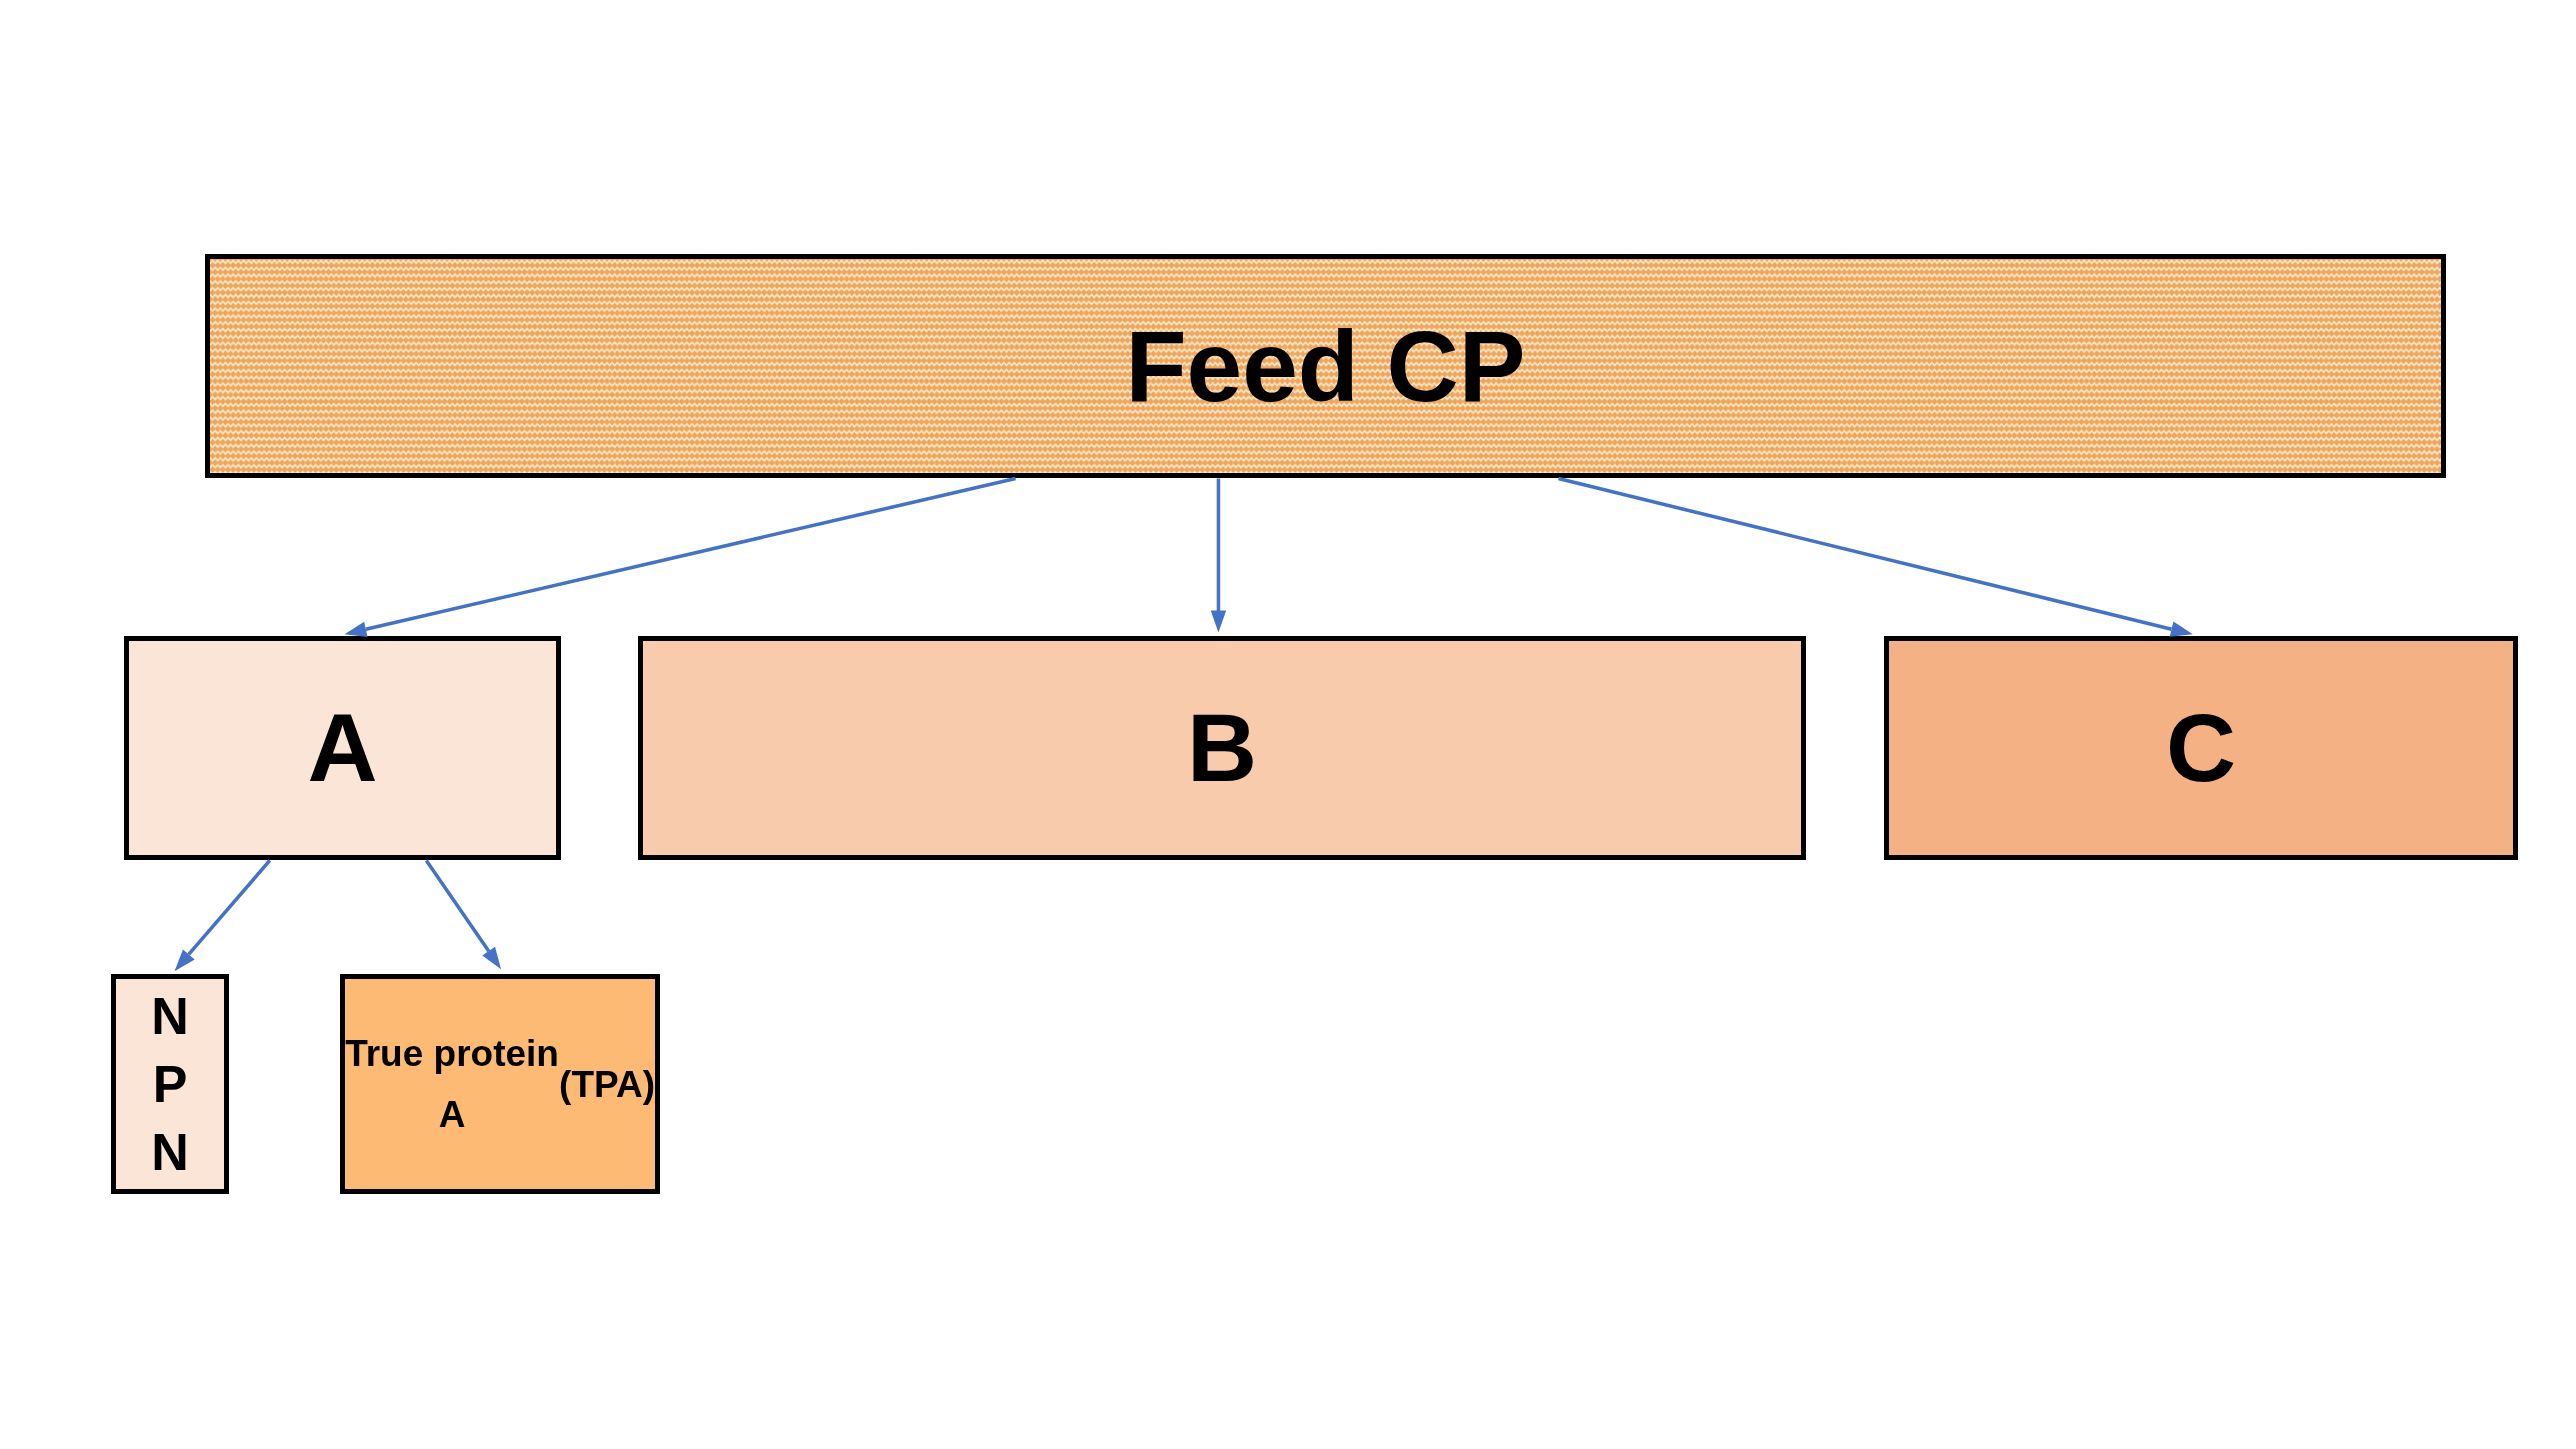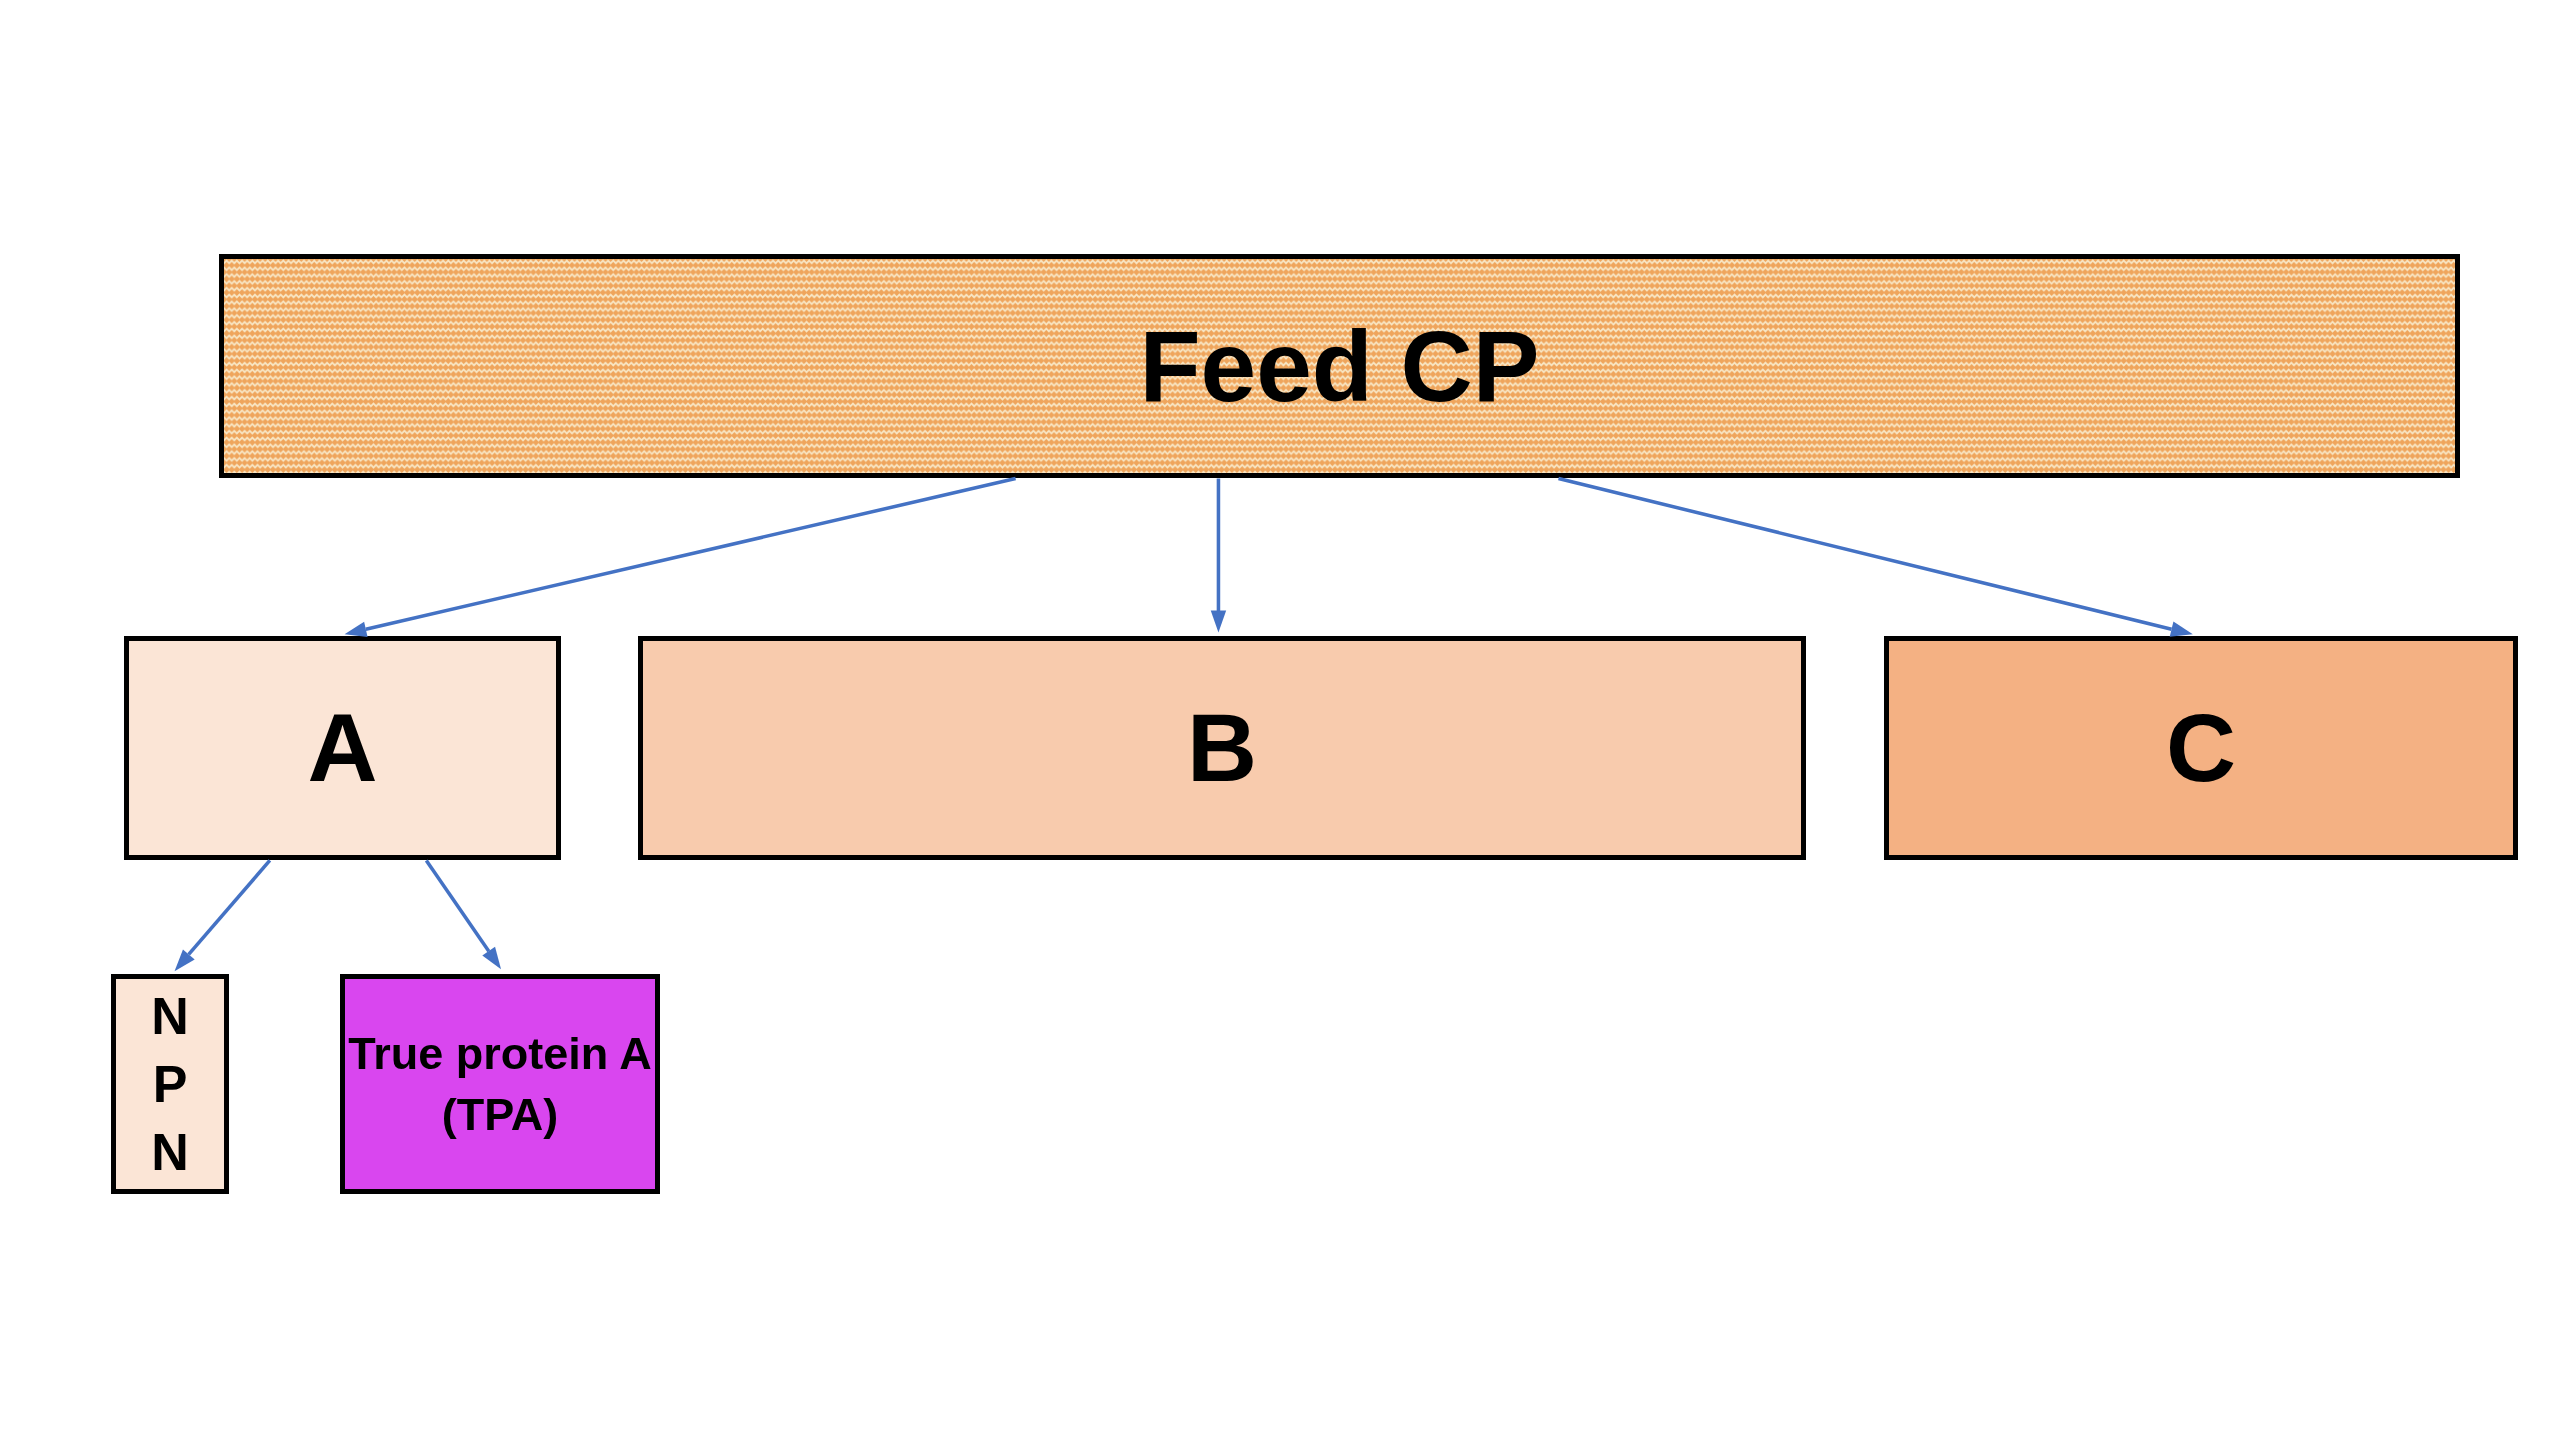--- a/index.html
+++ b/index.html
@@ -27,21 +27,20 @@
     justify-content: center;
     text-align: center;
     color: #000000;
     font-weight: bold;
   }
   #feed-cp {
     left: 205px; top: 254px;
     width: 2241px; height: 224px;
     border-width: 5.8px;
     background: #f0abfc;
-    margin-left: 14px;
   }
   #feed-cp .pattern-fill {
     position: absolute;
     left: 0; top: 0;
     width: 100%; height: 100%;
   }
   #feed-cp .label {
     position: relative;
     z-index: 1;
     font-size: 100px;
@@ -68,23 +67,23 @@
     left: 111px; top: 974px;
     width: 118px; height: 220px;
     background: #FBE5D6;
     font-size: 52px;
     flex-direction: column;
     line-height: 68px;
   }
   #tpa {
     left: 340px; top: 974px;
     width: 320px; height: 220px;
-    background: #d946ef;
-    font-size: 45px;
-    flex-direction: column;
+    background: #fdba74;
+    font-size: 37px;
+    flex-direction: row;
     line-height: 61px;
   }
   .stacked-line { display: block; }
   #arrow-layer {
     position: absolute;
     left: 0; top: 0;
     width: 2576px;
     height: 1449px;
     pointer-events: none;
   }

